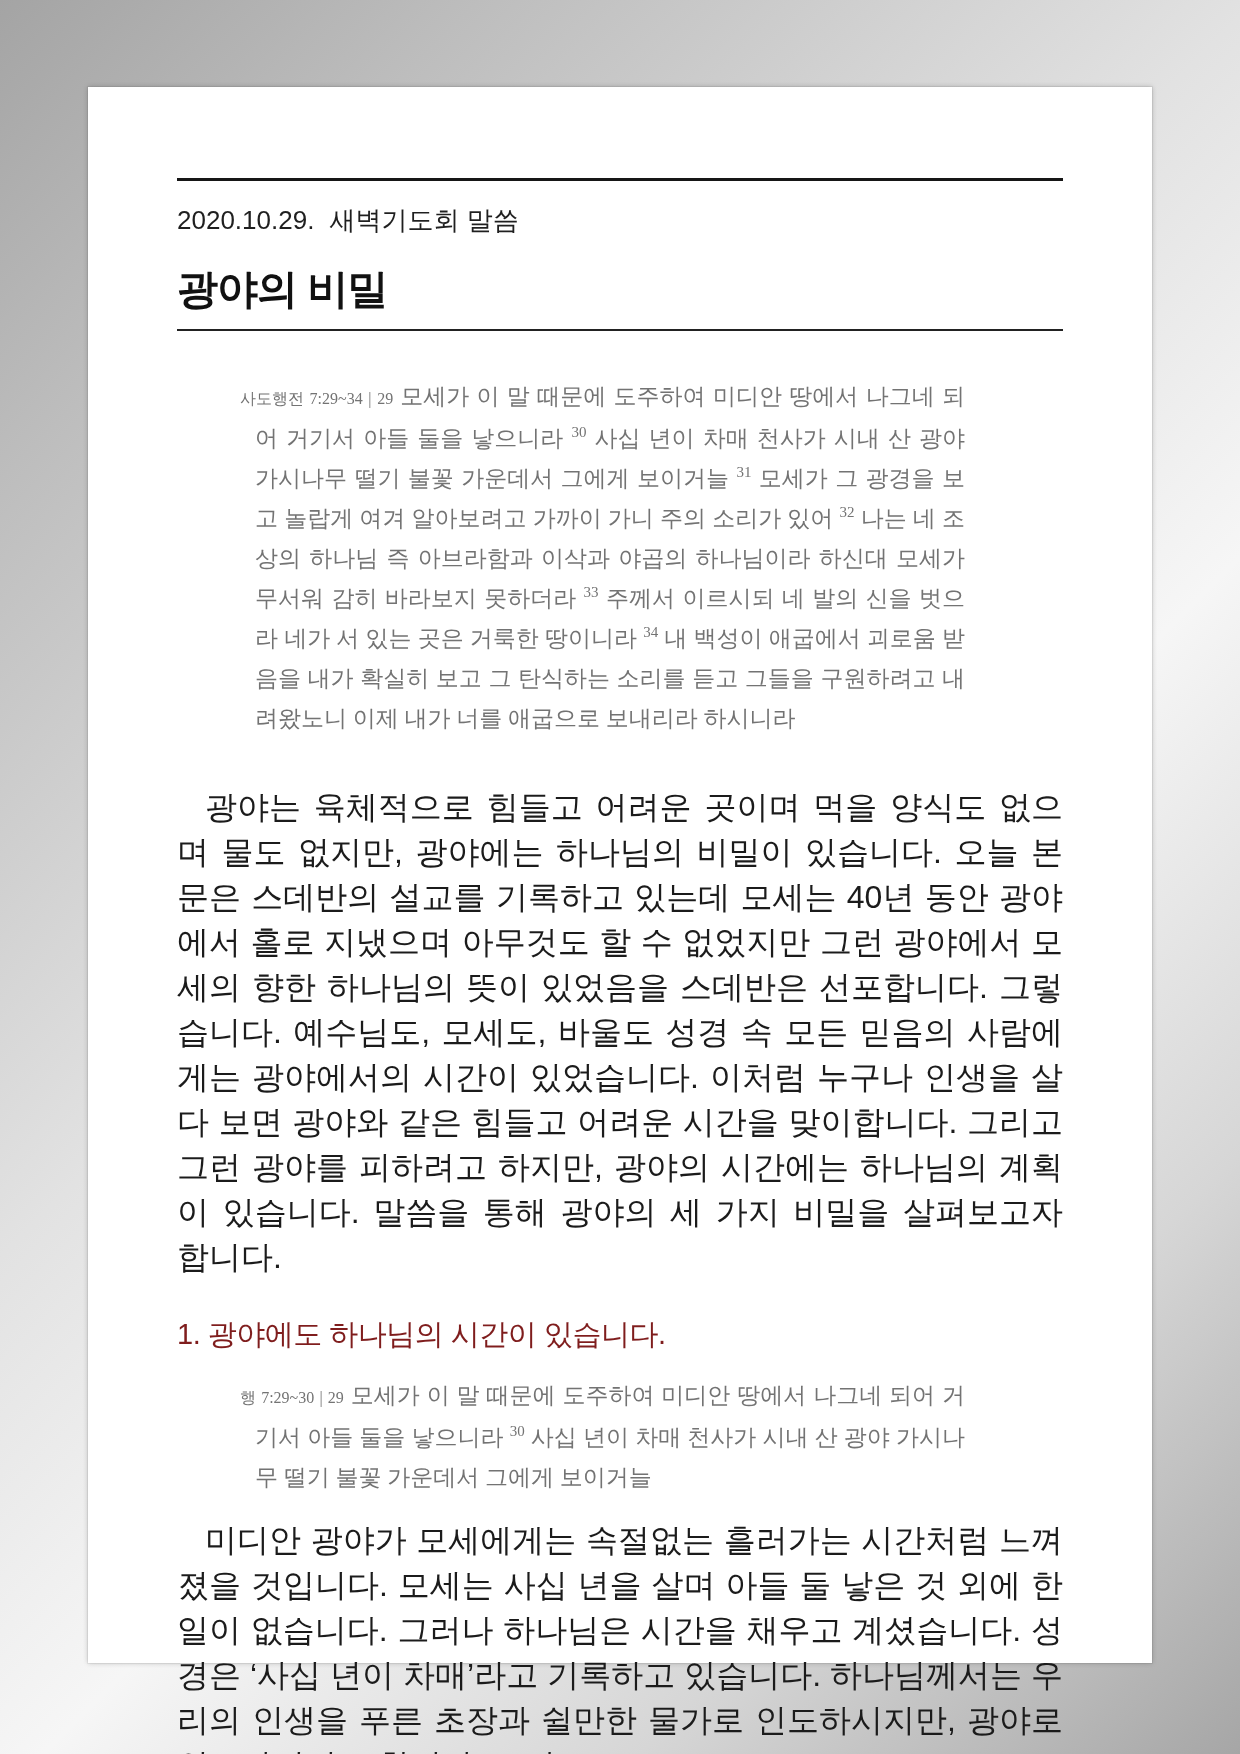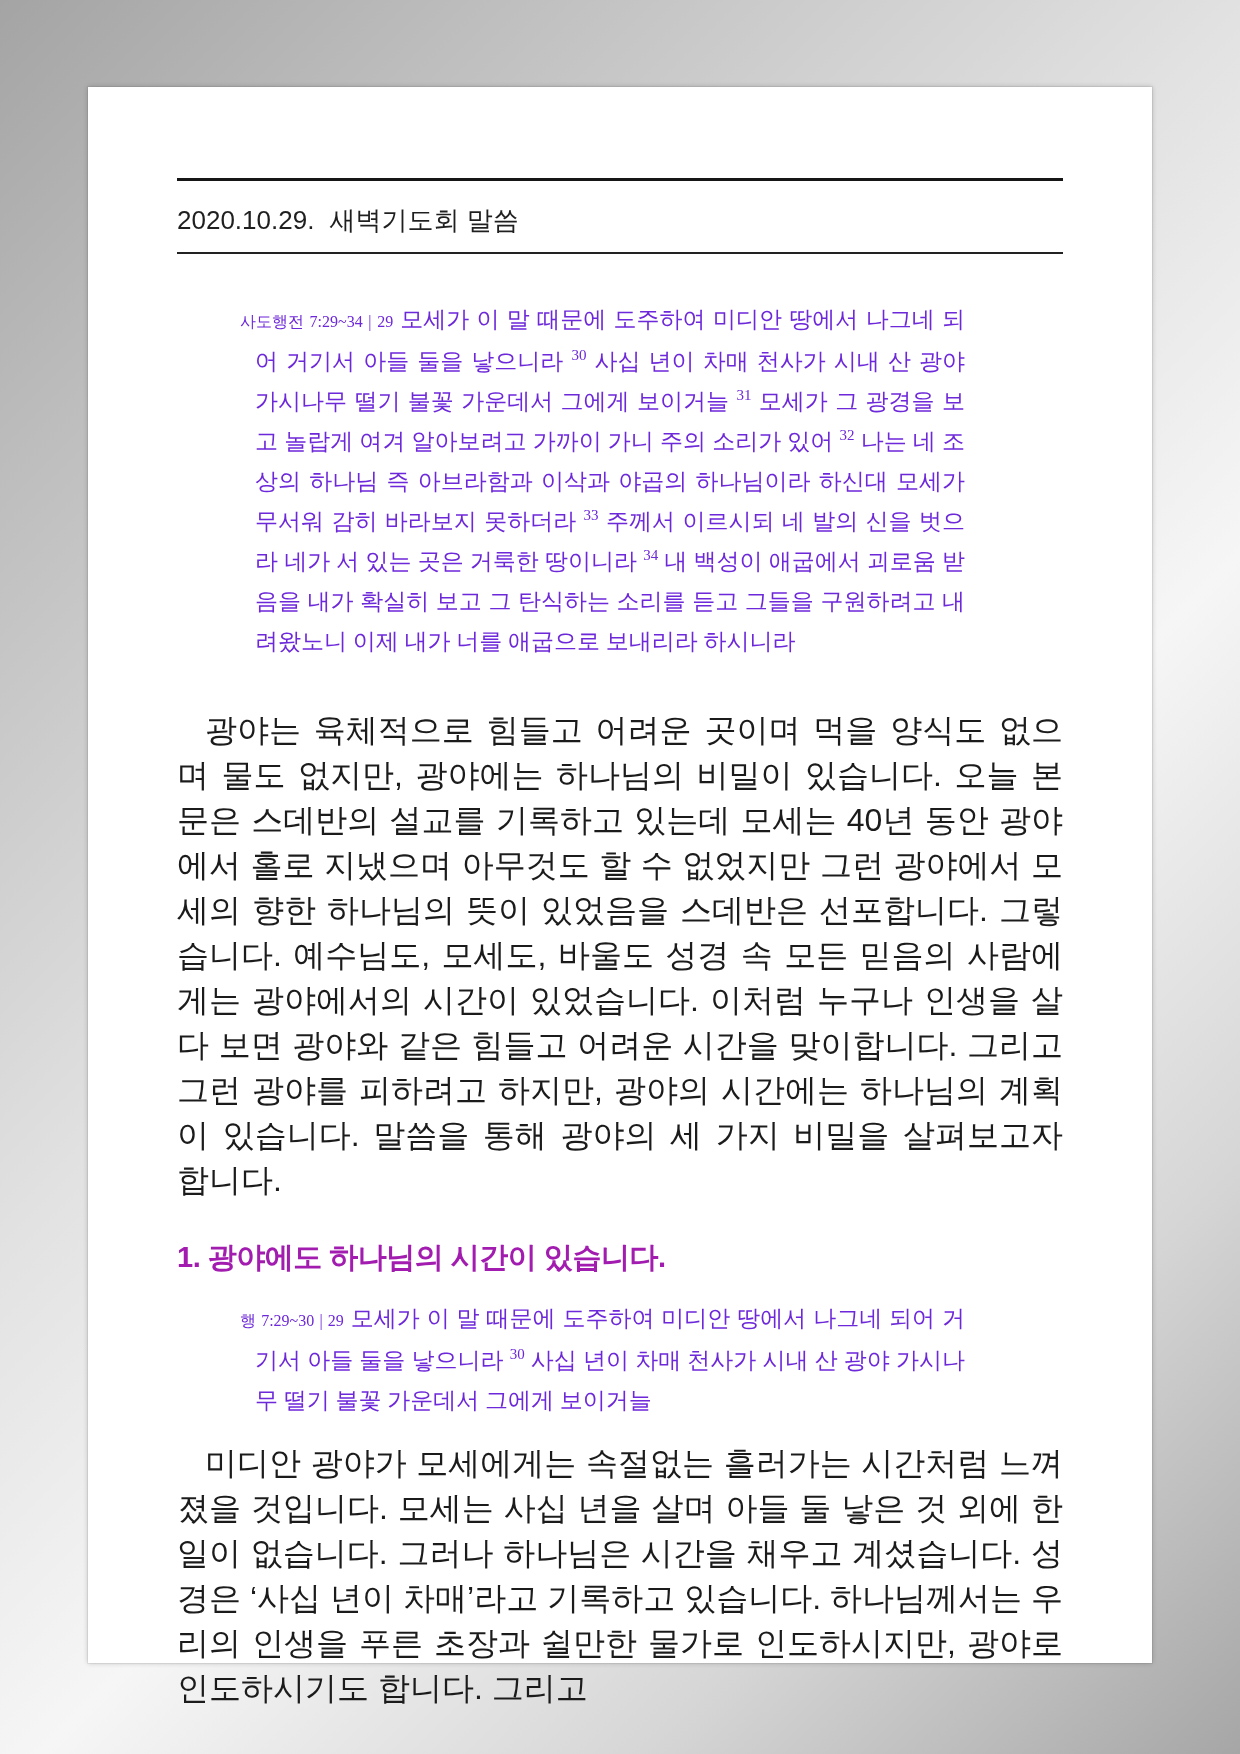--- a/index.html
+++ b/index.html
@@ -50,21 +50,21 @@
   }
 
   .quote {
     margin: 46px 98px 0 63px;
     padding-left: 15px;
     text-indent: -15px;
     font-family: "Liberation Serif", "DejaVu Serif", serif;
     font-size: 23px;
     line-height: 40px;
     text-align: justify;
-    color: #6d28d9;
+    color: #737373;
   }
   .quote .ref {
     font-size: 16px;
     letter-spacing: 0;
     margin-right: 7px;
     white-space: nowrap;
   }
   .quote sup {
     font-size: 15px;
     line-height: 0;
@@ -78,40 +78,41 @@
     line-height: 45px;
     text-align: justify;
     text-indent: 28px;
     color: #1b1b1b;
   }
   .body-p.second { margin-top: 20px; }
 
   .section-h {
     margin: 36px 0 0 0;
     font-size: 29px;
-    font-weight: 700;
+    font-weight: 400;
     letter-spacing: -0.5px;
     line-height: 1.3;
-    color: #a21caf;
+    color: #7f1d1d;
   }
 </style>
 </head>
 <body>
 
 <div class="page">
 
   <div class="rule-top"></div>
 
   <div class="header-row">
     <div class="header-left">
       <span class="date">2020.10.29.</span>
       <span class="label">새벽기도회 말씀</span>
     </div>
   </div>
 
+  <h1 class="title">광야의 비밀</h1>
 
   <div class="rule-title"></div>
 
   <p class="quote"><span class="ref">사도행전 7:29~34 | 29</span><span class="qtext"><span>모세가 이 말 때문에 도주하여 미디안 땅에서 나그네 되어 거기서 아들 둘을 낳으니라 </span><sup>30</sup><span> 사십 년이 차매 천사가 시내 산 광야 가시나무 떨기 불꽃 가운데서 그에게 보이거늘 </span><sup>31</sup><span> 모세가 그 광경을 보고 놀랍게 여겨 알아보려고 가까이 가니 주의 소리가 있어 </span><sup>32</sup><span> 나는 네 조상의 하나님 즉 아브라함과 이삭과 야곱의 하나님이라 하신대 모세가 무서워 감히 바라보지 못하더라 </span><sup>33</sup><span> 주께서 이르시되 네 발의 신을 벗으라 네가 서 있는 곳은 거룩한 땅이니라 </span><sup>34</sup><span> 내 백성이 애굽에서 괴로움 받음을 내가 확실히 보고 그 탄식하는 소리를 듣고 그들을 구원하려고 내려왔노니 이제 내가 너를 애굽으로 보내리라 하시니라</span></span></p>
 
   <p class="body-p">광야는 육체적으로 힘들고 어려운 곳이며 먹을 양식도 없으며 물도 없지만, 광야에는 하나님의 비밀이 있습니다.  오늘 본문은 스데반의 설교를 기록하고 있는데 모세는 40년 동안 광야에서 홀로 지냈으며 아무것도 할 수 없었지만 그런 광야에서 모세의 향한 하나님의 뜻이 있었음을 스데반은 선포합니다.  그렇습니다.  예수님도, 모세도, 바울도 성경 속 모든 믿음의 사람에게는 광야에서의 시간이 있었습니다.  이처럼 누구나 인생을 살다 보면 광야와 같은 힘들고 어려운 시간을 맞이합니다.  그리고 그런 광야를 피하려고 하지만, 광야의 시간에는 하나님의 계획이 있습니다.  말씀을 통해 광야의 세 가지 비밀을 살펴보고자 합니다.</p>
 
   <h2 class="section-h">1. 광야에도 하나님의 시간이 있습니다.</h2>
 
   <p class="quote quote-2"><span class="ref">행 7:29~30 | 29</span><span class="qtext"><span>모세가 이 말 때문에 도주하여 미디안 땅에서 나그네 되어 거기서 아들 둘을 낳으니라 </span><sup>30</sup><span> 사십 년이 차매 천사가 시내 산 광야 가시나무 떨기 불꽃 가운데서 그에게 보이거늘</span></span></p>

